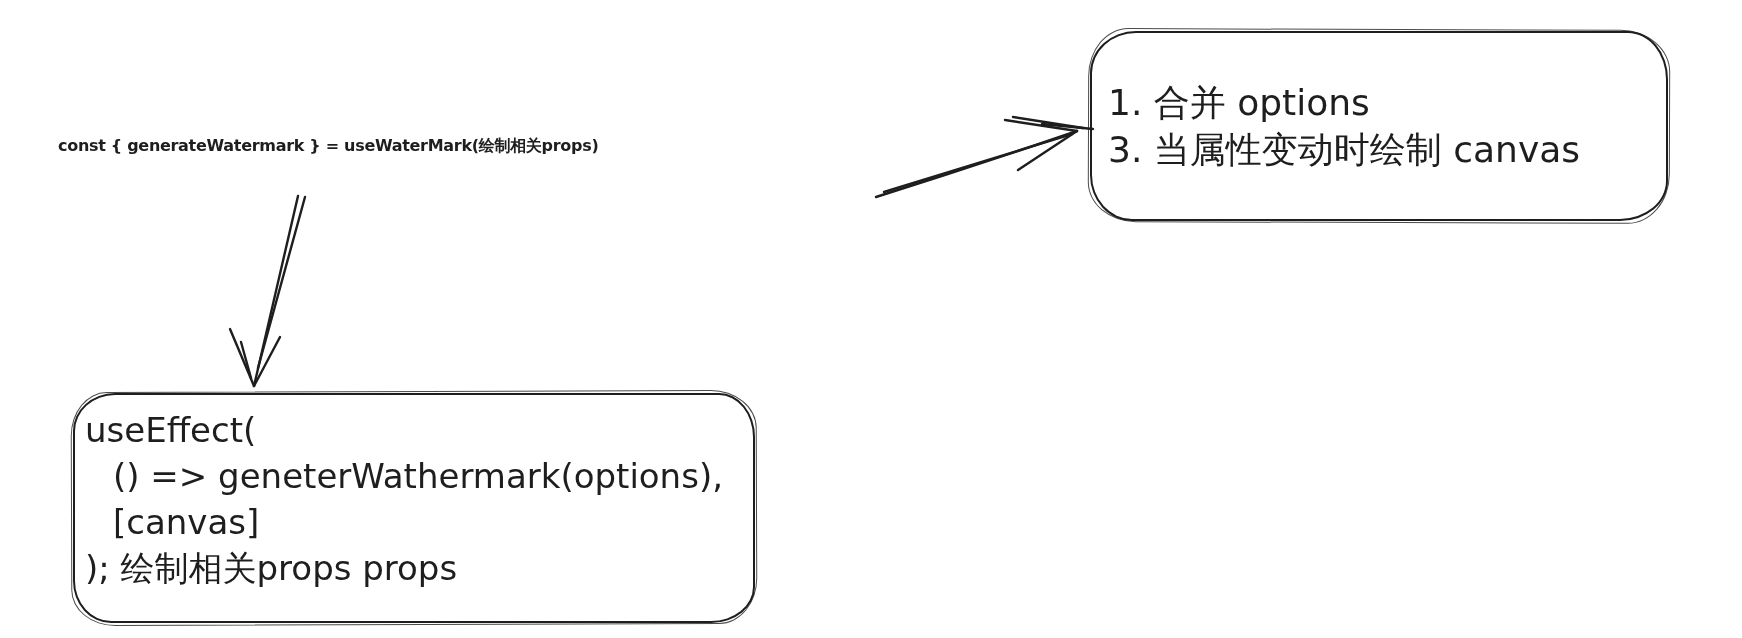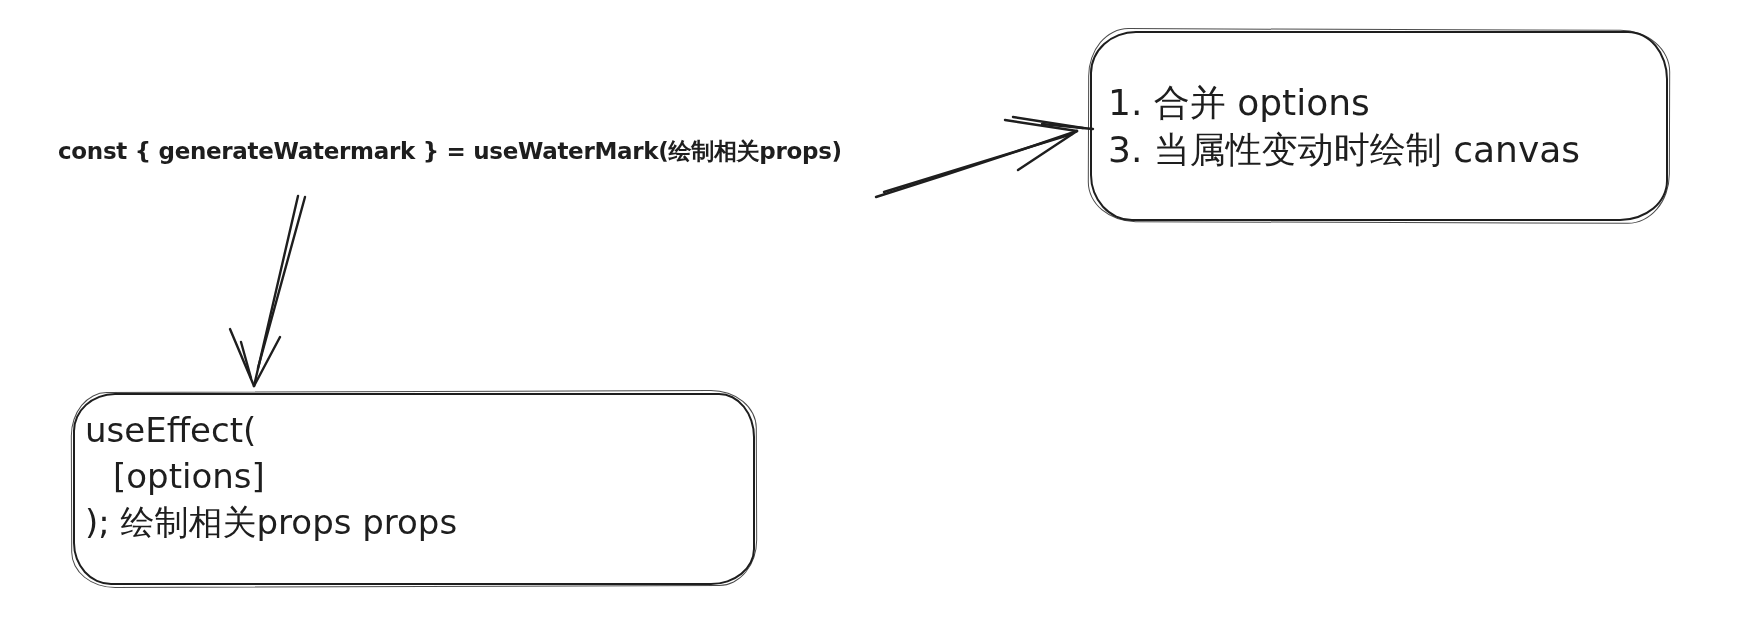--- a/index.html
+++ b/index.html
@@ -15,21 +15,21 @@
     width: 1742px; height: 638px;
     background: var(--bg);
   }
 
   
   .code-line {
     position: absolute;
     left: 58px; top: 136px;
     font-family: "DejaVu Sans", sans-serif;
     font-weight: 700;
-    font-size: 23px;
+    font-size: 16px;
     letter-spacing: -0.3px;
     color: var(--ink);
     white-space: nowrap;
   }
 
   
   .sketch-box {
     position: absolute;
     box-sizing: border-box;
     border: 2.5px solid var(--ink);
@@ -57,21 +57,21 @@
     border-radius: 40px 50px 42px 48px / 48px 42px 50px 40px;
     transform: rotate(0.2deg);
   }
   #hook-box .box-line {
     font-size: 36px;
     line-height: 47px;
   }
 
   #effect-box {
     left: 73px; top: 393px;
-    width: 682px; height: 192px;
+    width: 682px; height: 230px;
     border-radius: 42px 36px 44px 38px / 38px 44px 36px 42px;
     padding: 12px 0 8px 10px;
   }
   #effect-box::before {
     border-radius: 36px 46px 38px 44px / 44px 38px 46px 36px;
     transform: rotate(-0.2deg);
   }
   #effect-box .box-line {
     font-size: 34px;
     line-height: 46px;
@@ -124,17 +124,18 @@
     </g>
   </svg>
 
   <div id="hook-box" class="sketch-box">
     <div class="box-line">1. 合并 options</div>
     <div class="box-line">3. 当属性变动时绘制 canvas</div>
   </div>
 
   <div id="effect-box" class="sketch-box">
     <div class="box-line">useEffect(</div>
-    <div class="box-line indent">[options]</div>
+    <div class="box-line indent">() =&gt; geneterWathermark(options),</div>
+    <div class="box-line indent">[canvas]</div>
     <div class="box-line">); 绘制相关props props</div>
   </div>
 
 </div>
 
 </body></html>

